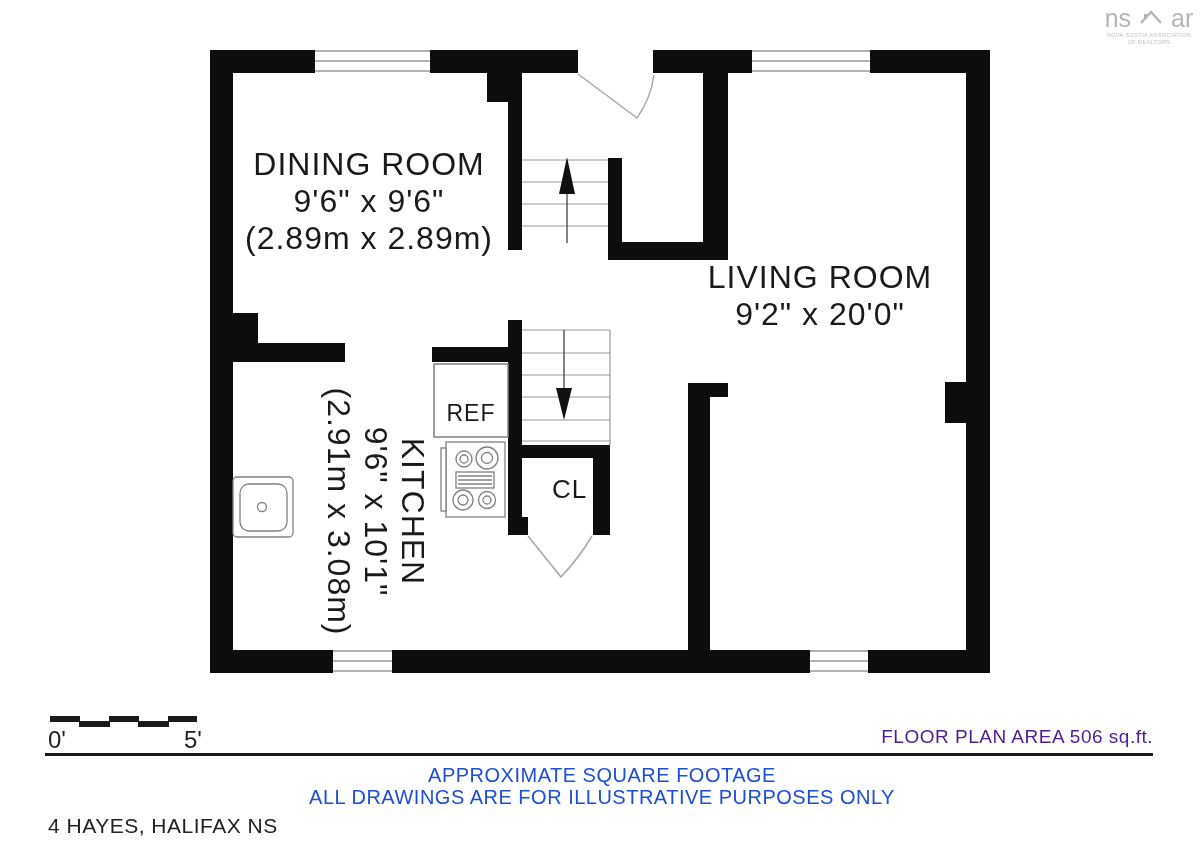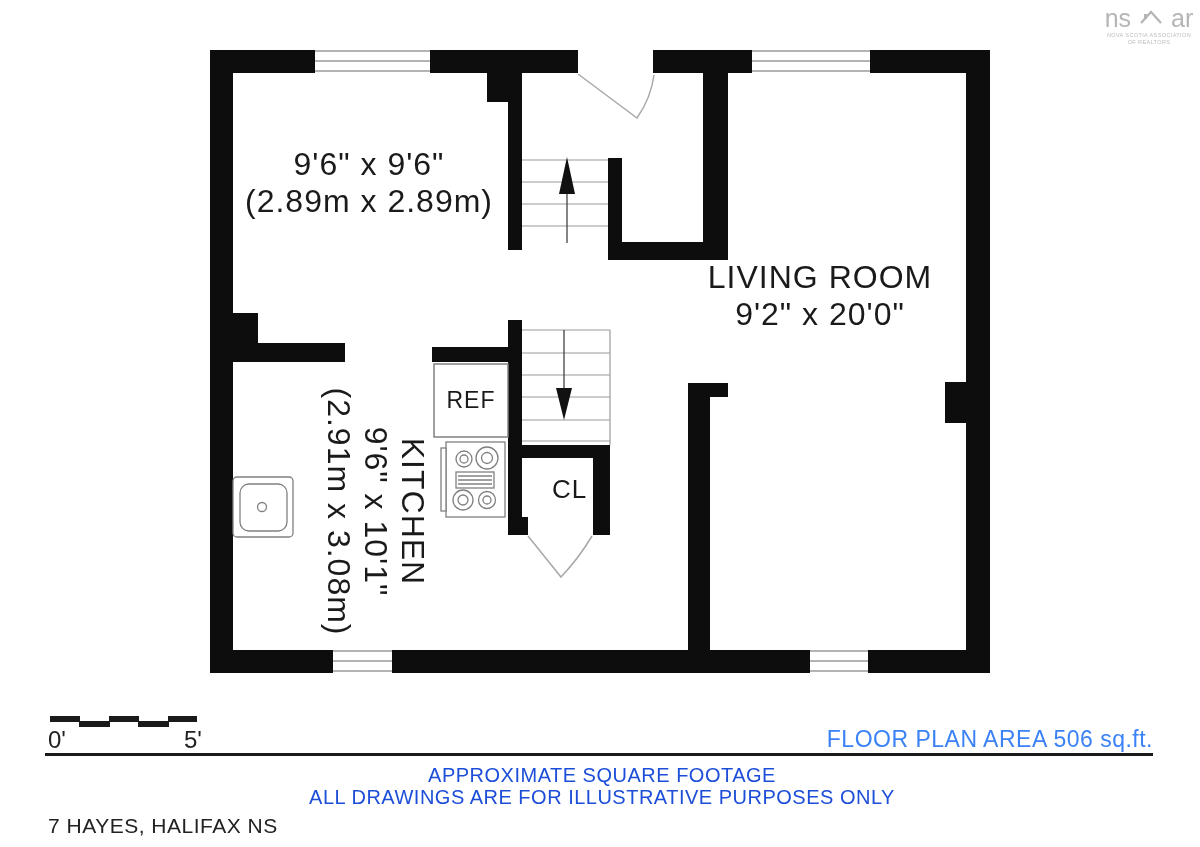--- a/index.html
+++ b/index.html
@@ -5,27 +5,27 @@
   html,body{margin:0;padding:0;background:#ffffff;}
   #page{position:relative;width:1200px;height:847px;background:#ffffff;overflow:hidden;
         font-family:"Liberation Sans", sans-serif;color:#111;}
   #plan-svg{position:absolute;left:0;top:0;}
   .label{position:absolute;text-align:center;color:#1a1a1a;letter-spacing:1px;}
   .room-label{font-size:32px;line-height:37px;font-weight:400;}
   .label div{white-space:nowrap;}
   #dining-label{left:209px;top:146px;width:320px;}
   #living-label{left:660px;top:259px;width:320px;}
   #kitchen-label{left:240px;top:456px;width:270px;height:111px;transform:rotate(90deg);}
-  #ref-label{left:434px;top:364px;width:74px;height:73px;display:flex;align-items:center;justify-content:center;font-size:23px;letter-spacing:1px;}
+  #ref-label{left:434px;top:377px;width:74px;height:73px;display:flex;align-items:center;justify-content:center;font-size:23px;letter-spacing:1px;}
   #cl-label{left:522px;top:474px;width:71px;font-size:26px;letter-spacing:1px;margin-left:12px;}
   #main-level{left:446px;top:697px;width:320px;font-size:30px;font-weight:700;letter-spacing:0.5px;color:#111;}
   .scale-num{font-size:24px;letter-spacing:0;color:#222;}
   #scale-0{left:48px;top:726px;}
   #scale-5{left:184px;top:726px;}
-  #area-note{position:absolute;right:47px;top:726px;font-size:23px;letter-spacing:0.5px;color:#3b82f6;white-space:nowrap;}
+  #area-note{position:absolute;right:47px;top:726px;font-size:19px;letter-spacing:0.5px;color:#4c1d95;white-space:nowrap;}
   .disclaimer{left:298px;width:608px;font-size:20px;color:#1d4ed8;letter-spacing:0.5px;white-space:nowrap;}
   #disclaimer-1{top:764px;}
   #disclaimer-2{top:786px;}
   #address{left:48px;top:814px;font-size:21px;letter-spacing:0.5px;color:#222;text-align:left;}
   
   #logo{position:absolute;right:6px;top:6px;width:90px;text-align:center;color:#b5b5b5;}
   #logo .logo-row{display:flex;align-items:flex-end;justify-content:center;gap:8px;font-size:25px;line-height:25px;letter-spacing:0;}
   #logo .caption{font-size:5.5px;line-height:6px;letter-spacing:0.4px;margin-top:1px;color:#bcbcbc;}
 </style>
 </head>
@@ -147,20 +147,21 @@
       <rect x="79" y="721" width="31" height="6"></rect>
       <rect x="109" y="716" width="30" height="6"></rect>
       <rect x="138" y="721" width="31" height="6"></rect>
       <rect x="168" y="716" width="29" height="6"></rect>
     </g>
 
     <rect x="45" y="753" width="1108" height="3" fill="#1a1a1a"></rect>
   </svg>
 
   <div class="label room-label" id="dining-label">
+    <div>DINING ROOM</div>
     <div>9'6" x 9'6"</div>
     <div>(2.89m x 2.89m)</div>
   </div>
 
   <div class="label room-label" id="living-label">
     <div>LIVING ROOM</div>
     <div>9'2" x 20'0"</div>
   </div>
 
   <div class="label room-label" id="kitchen-label">
@@ -174,21 +175,21 @@
 
 
   <div class="label scale-num" id="scale-0">0'</div>
   <div class="label scale-num" id="scale-5">5'</div>
 
   <div id="area-note">FLOOR PLAN AREA 506 sq.ft.</div>
 
   <div class="label disclaimer" id="disclaimer-1">APPROXIMATE SQUARE FOOTAGE</div>
   <div class="label disclaimer" id="disclaimer-2">ALL DRAWINGS ARE FOR ILLUSTRATIVE PURPOSES ONLY</div>
 
-  <div class="label" id="address">7 HAYES, HALIFAX NS</div>
+  <div class="label" id="address">4 HAYES, HALIFAX NS</div>
 
   <div id="logo">
     <div class="logo-row">
       <span>ns</span>
       <svg width="24" height="22" viewBox="0 0 24 22">
         <path d="M2,14 L12,3 L22,14" fill="none" stroke="#b5b5b5" stroke-width="2.2"></path>
         <rect x="5" y="5" width="3" height="5" fill="#b5b5b5"></rect>
       </svg>
       <span>ar</span>
     </div>

